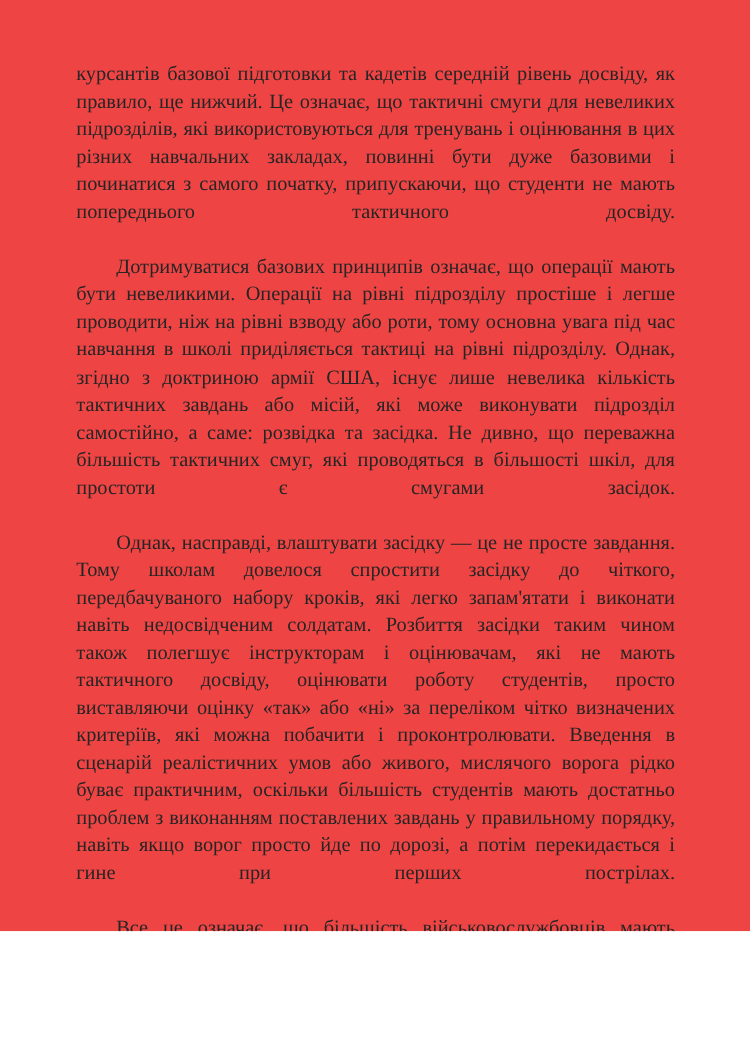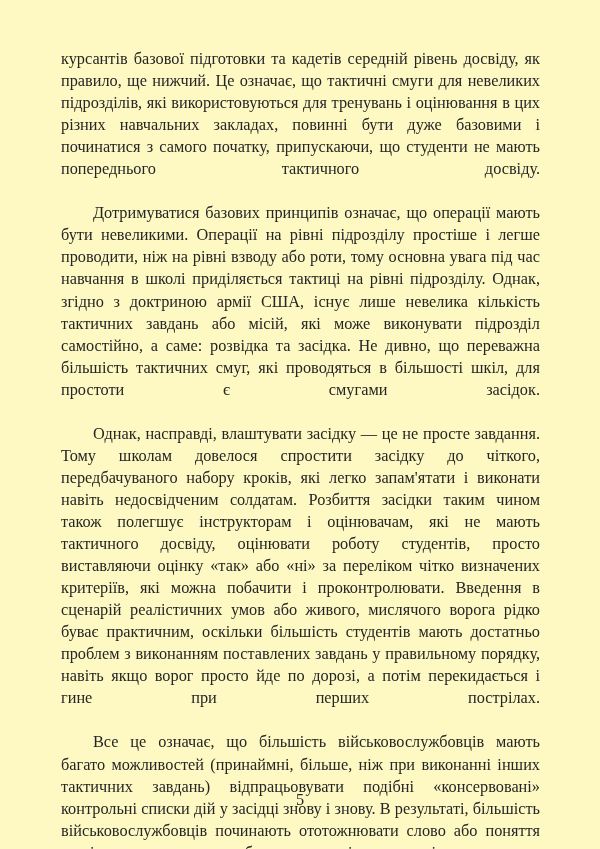--- a/index.html
+++ b/index.html
@@ -3,22 +3,22 @@
 <meta charset="utf-8">
 <style>
   html, body {
     margin: 0;
     padding: 0;
     background: #ffffff;
   }
   .page {
     position: relative;
     width: 600px;
-    height: 849px;
-    background: #fef9c3;
+    height: 745px;
+    background: #ef4444;
     overflow: hidden;
     font-family: "Liberation Serif", "DejaVu Serif", serif;
   }
   .text-column {
     position: absolute;
     left: 61px;
     top: 48px;
     width: 479px;
   }
   .para {

